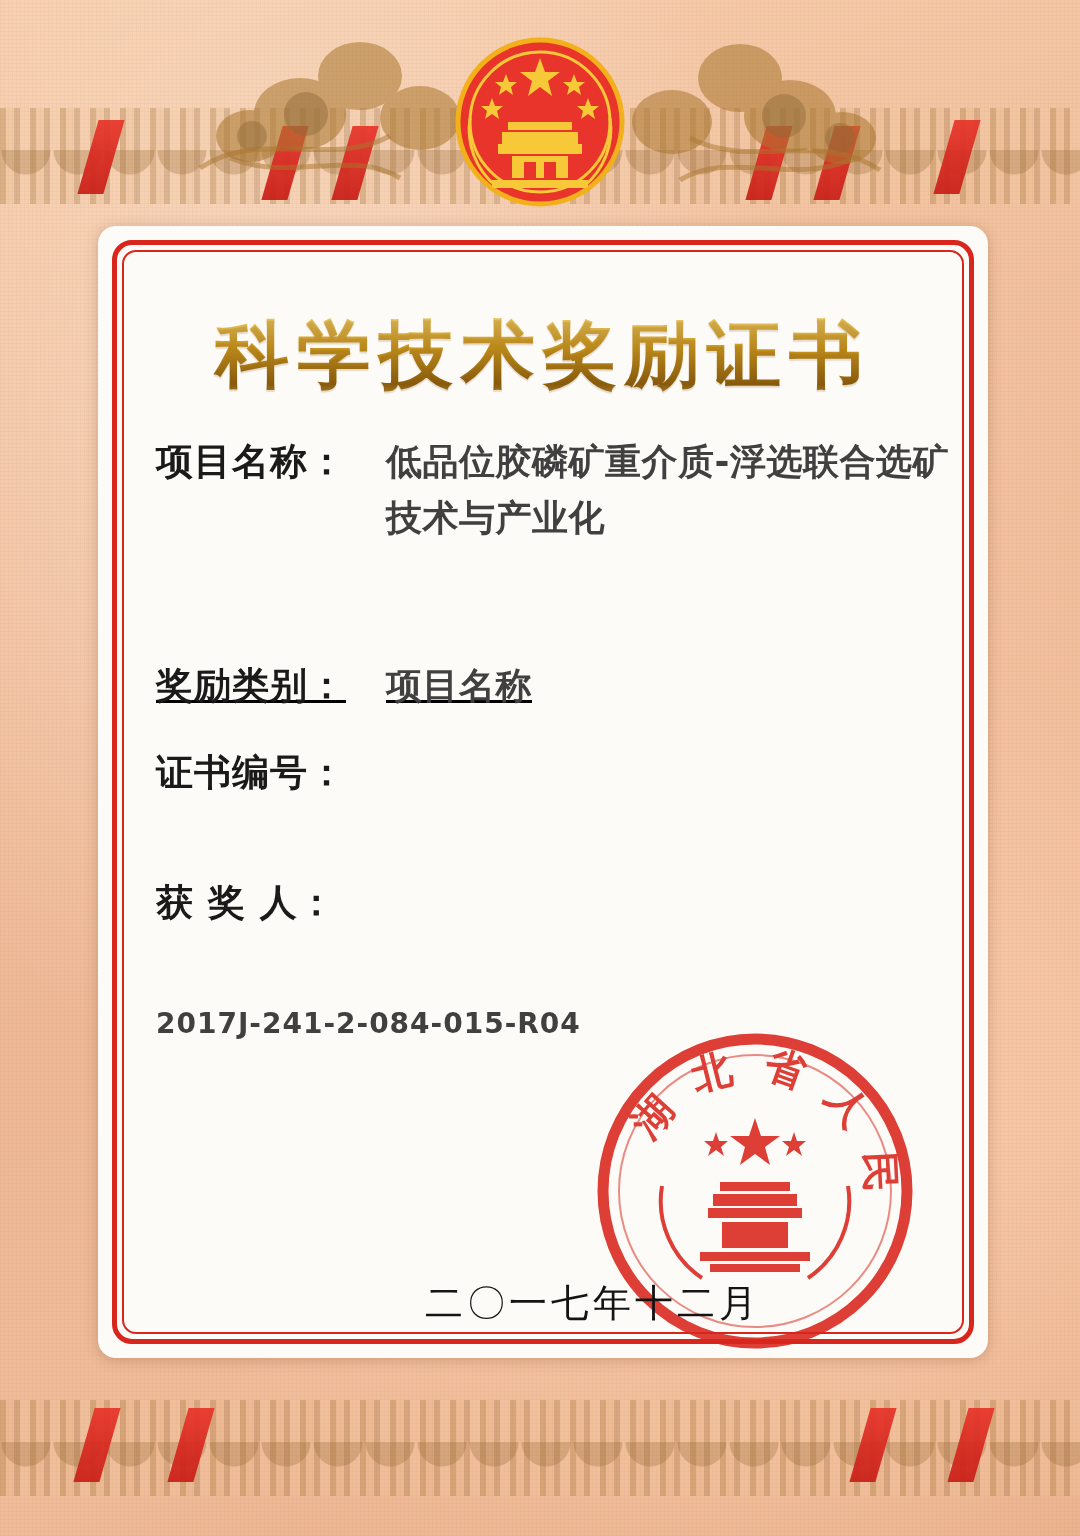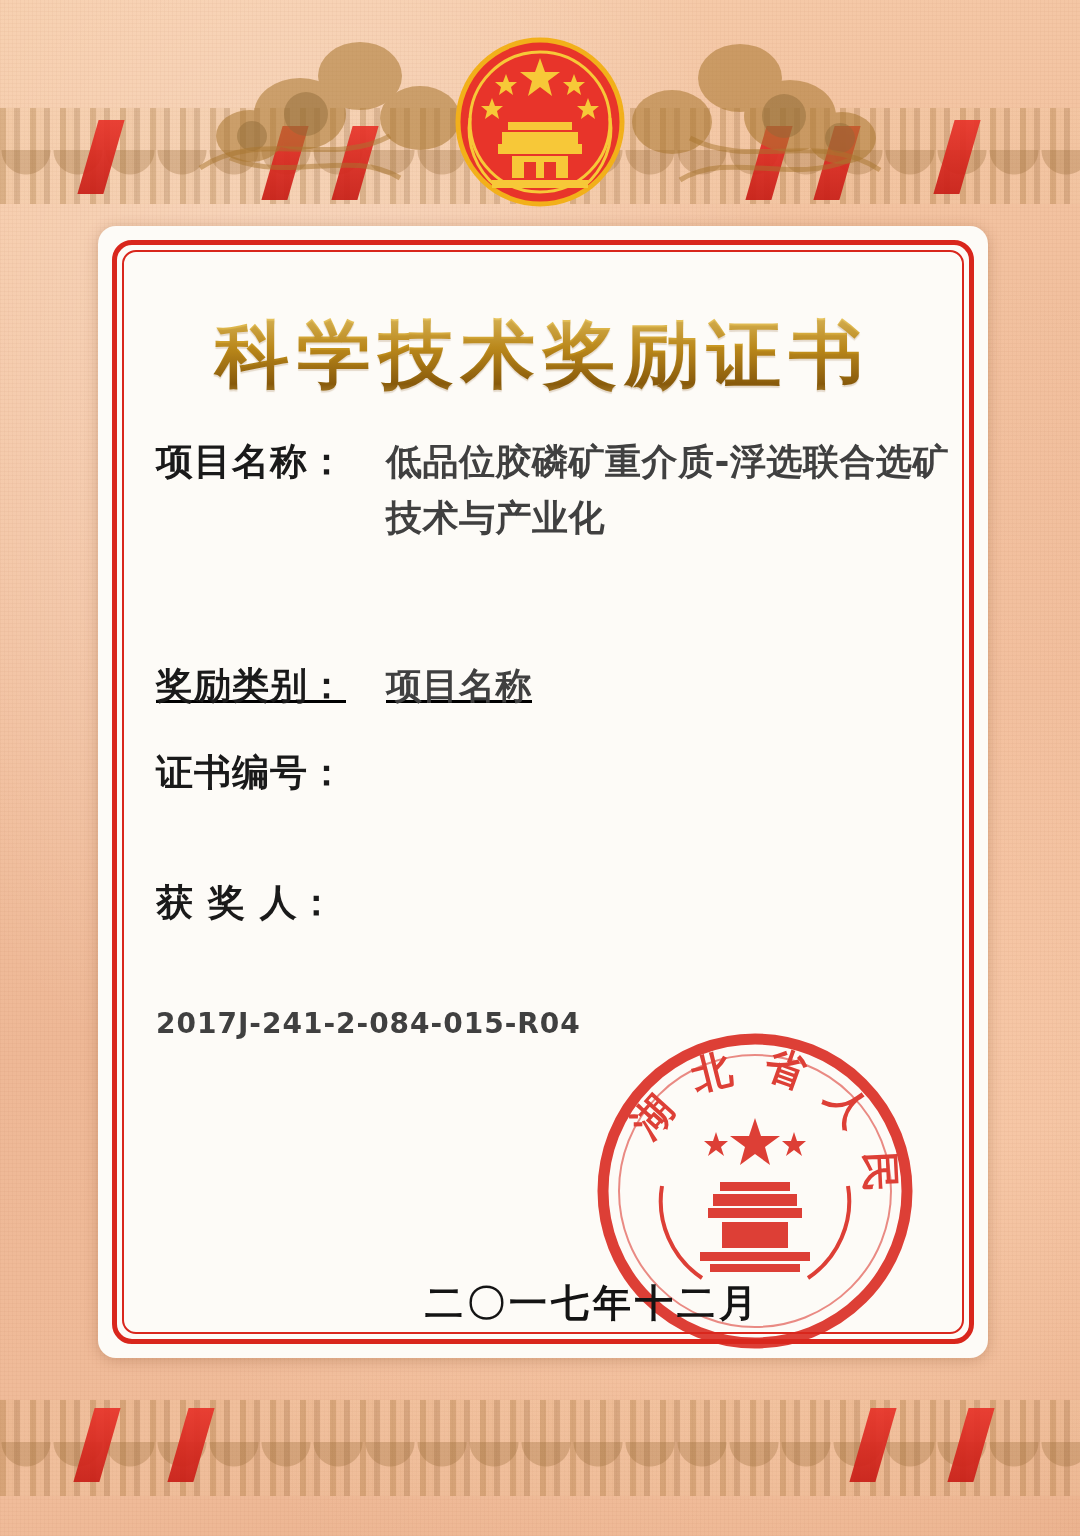--- a/index.html
+++ b/index.html
@@ -205,21 +205,21 @@
   .cert-date {
     position: absolute;
     left: 0;
     top: 1052px;
     width: 890px;
     text-align: center;
     padding-left: 100px;
     box-sizing: border-box;
     font-family: "DejaVu Sans", "Liberation Sans", sans-serif;
     font-size: 38px;
-    font-weight: 700;
+    font-weight: 400;
     color: #141414;
     letter-spacing: 4px;
   }
 </style>
 </head>
 <body>
 
 <div class="certificate">
   <div class="paper-texture"></div>
 

